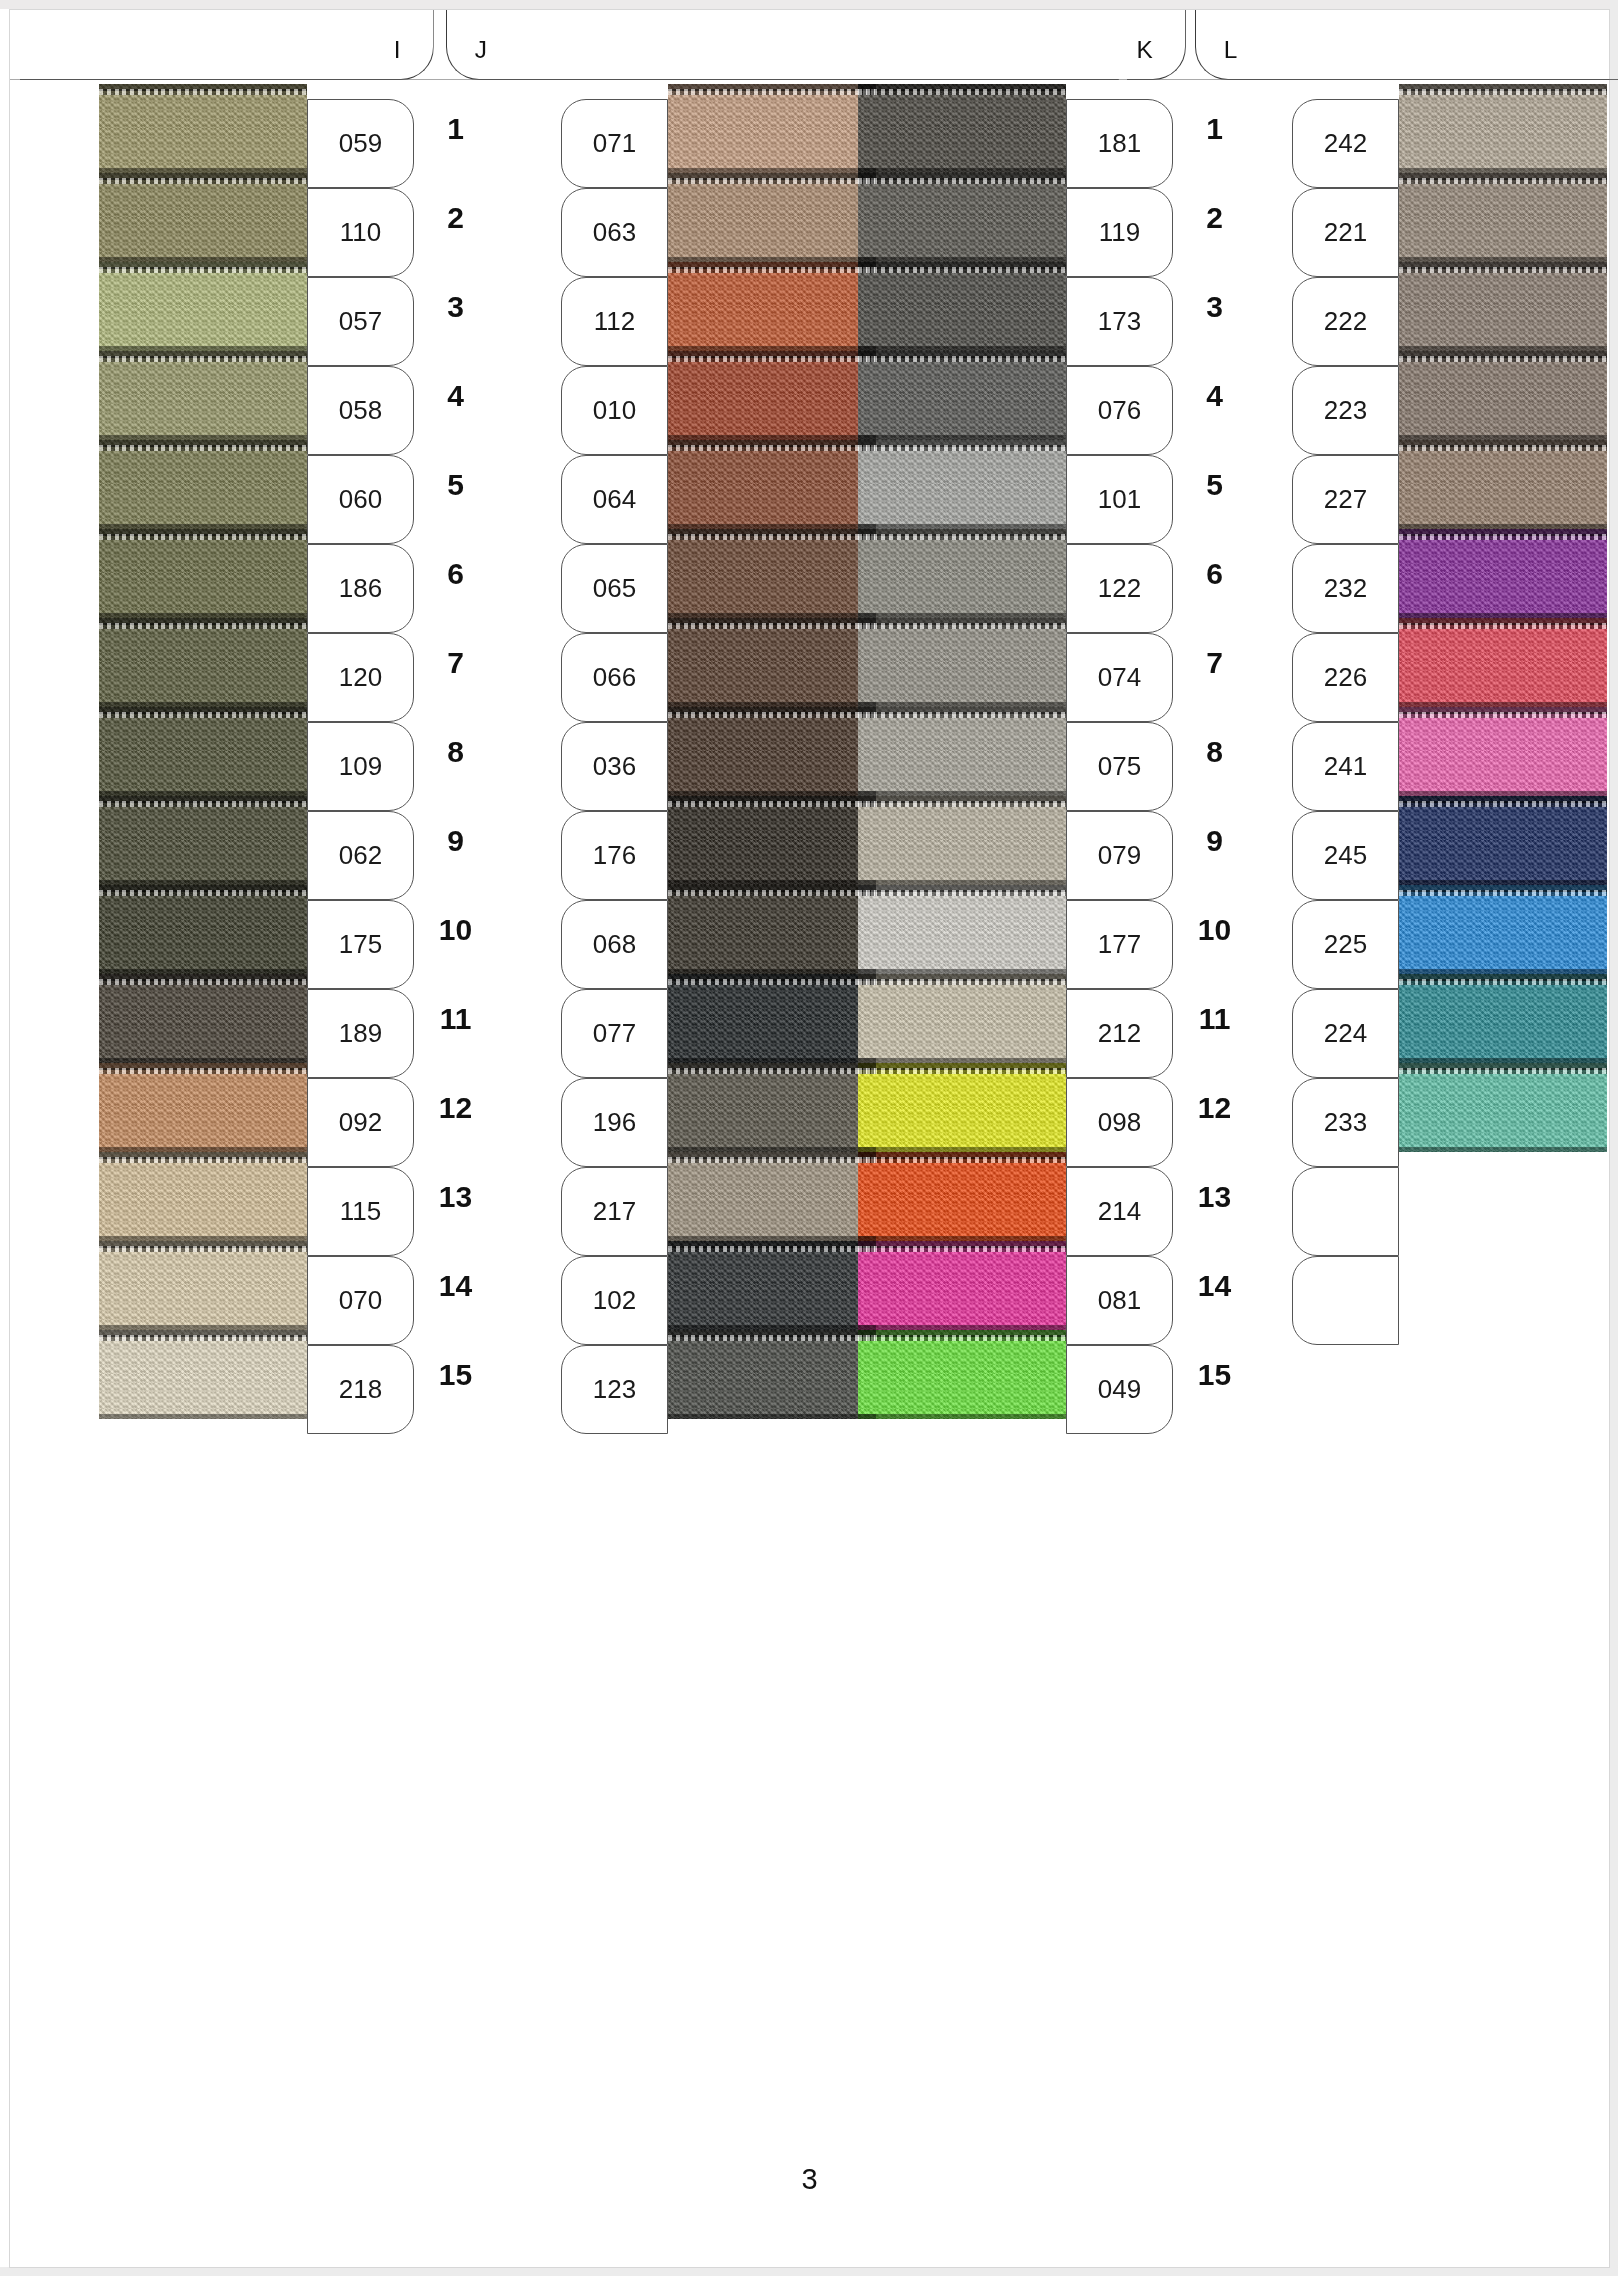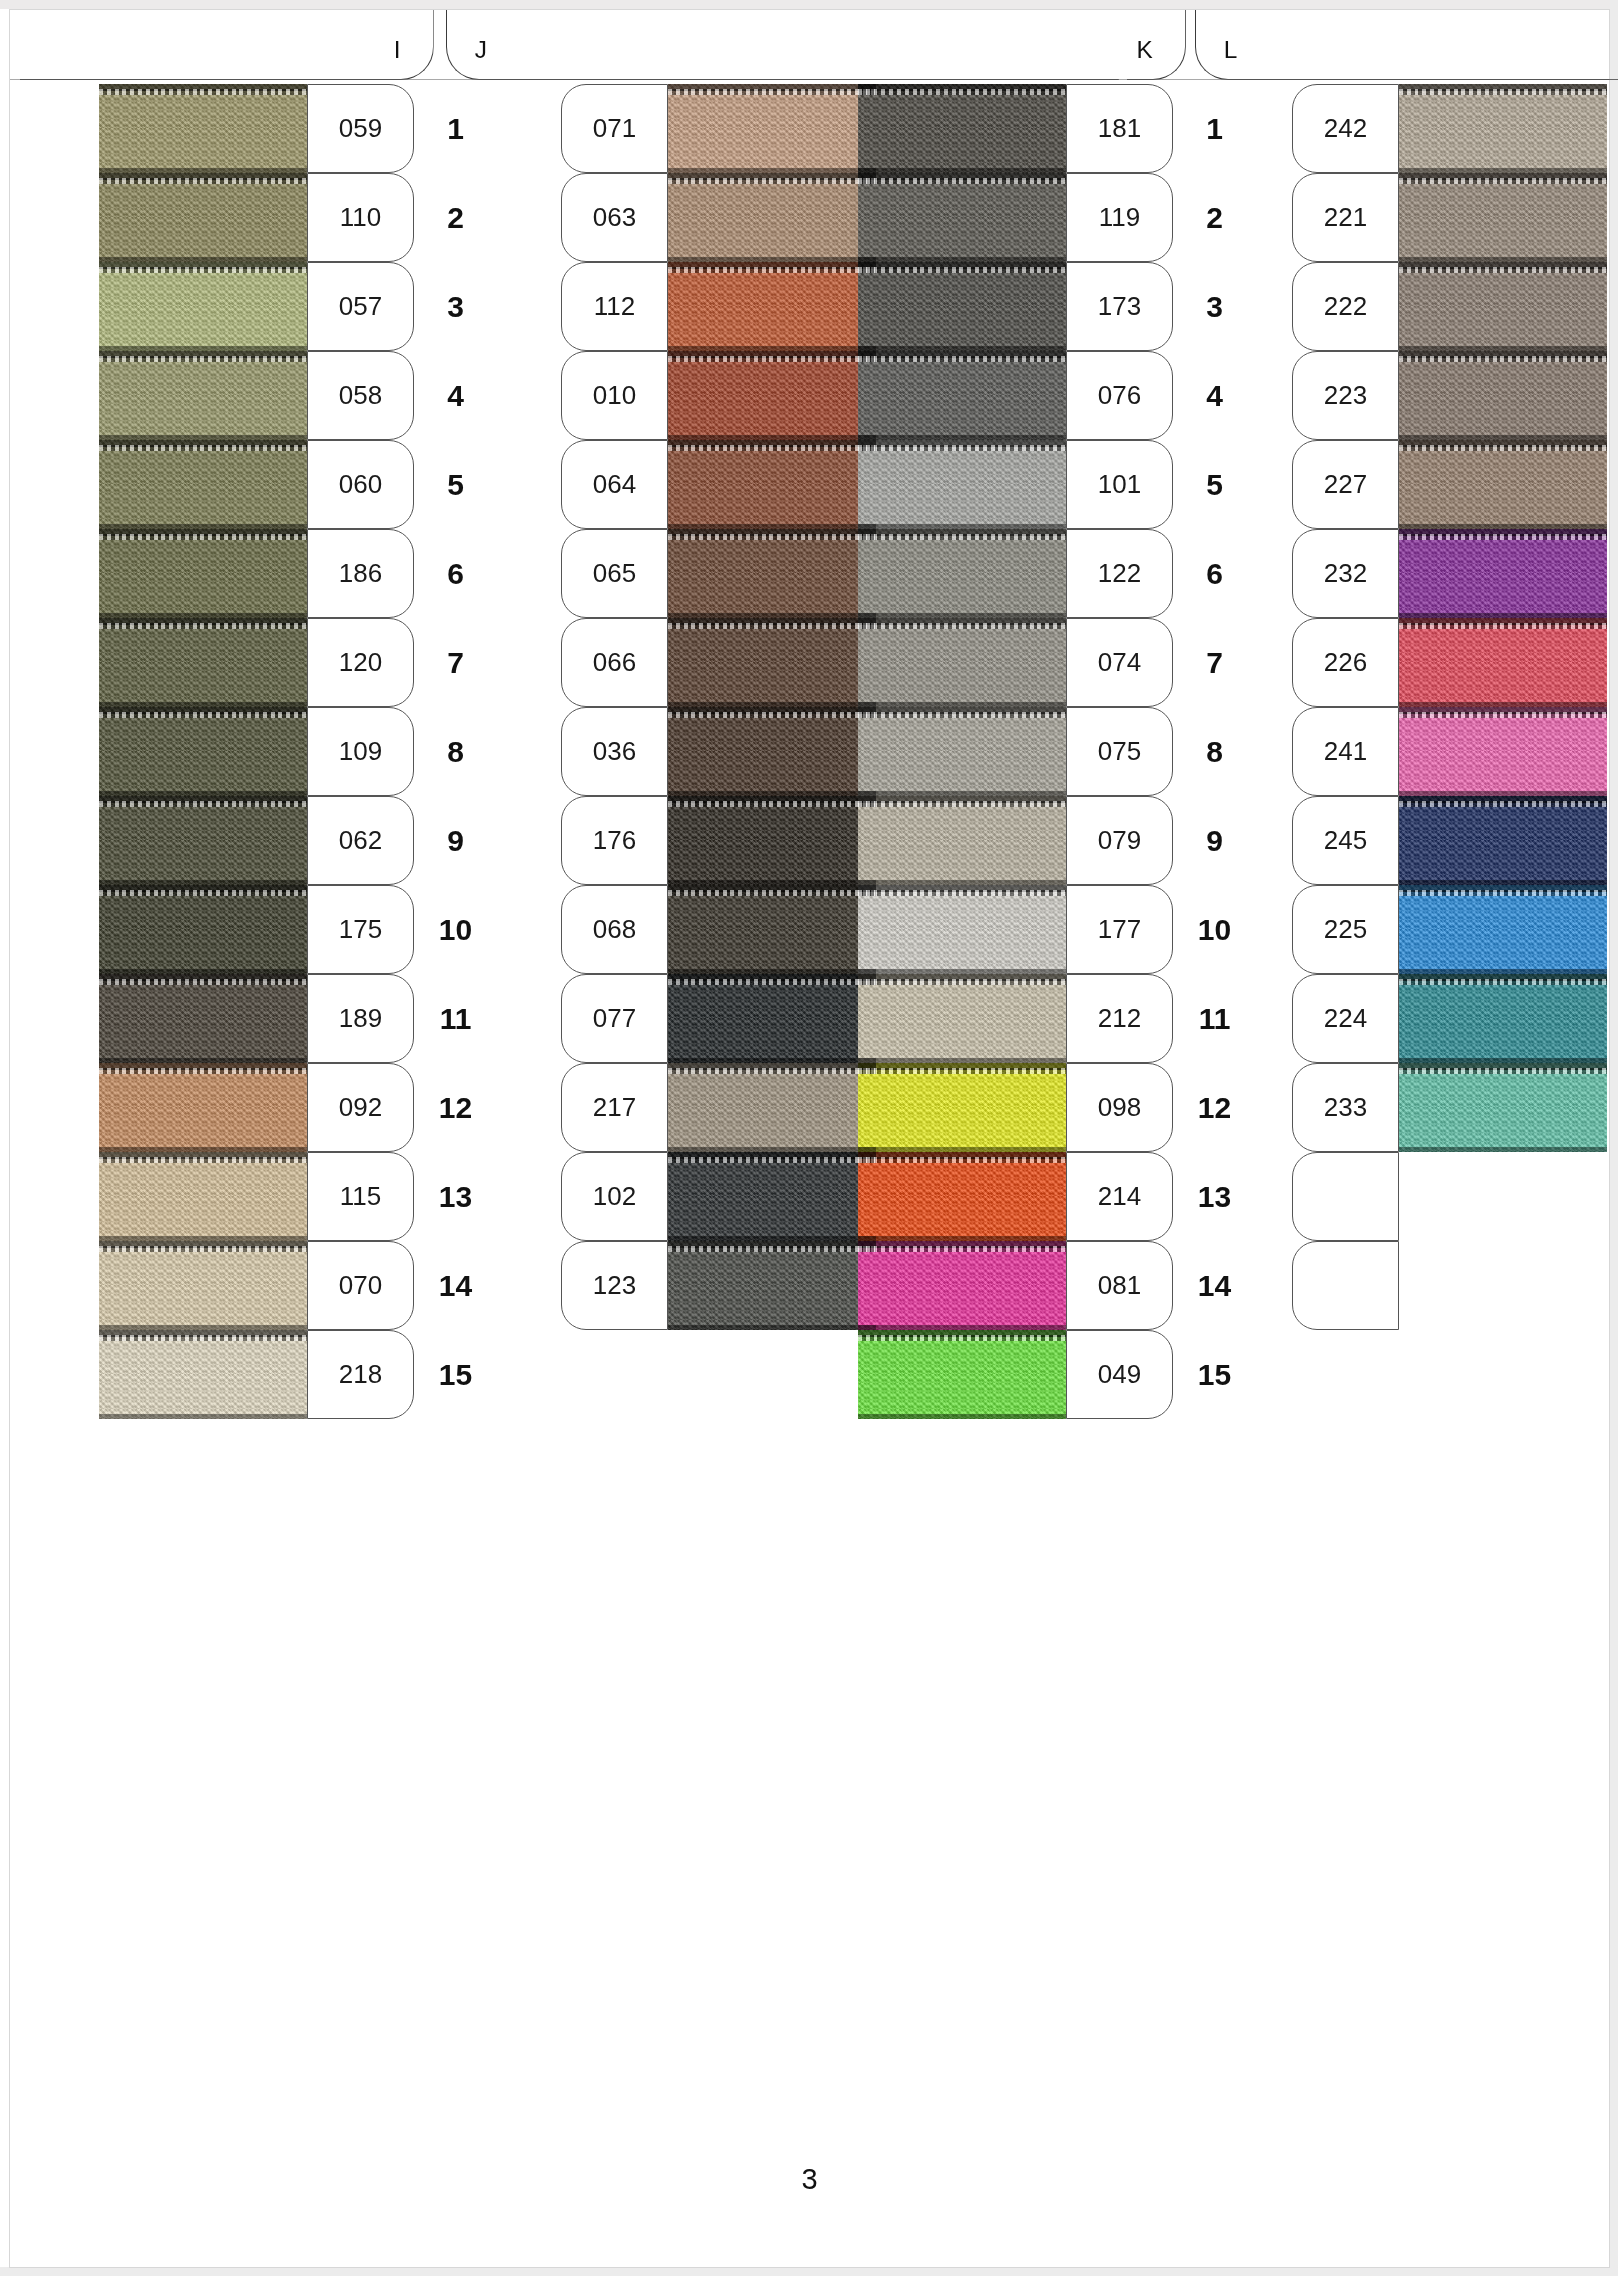--- a/index.html
+++ b/index.html
@@ -160,20 +160,21 @@
     z-index: 4;
     background-image: repeating-linear-gradient(90deg,
         rgba(255,255,255,0.55) 0 3.9px, rgba(0,0,0,0.45) 3.9px 7.8px);
   }
 
   
   .chip-wrap {
     flex: 0 0 107px;
     width: 107px;
     position: relative;
+    margin-top: 15px;
   }
   .chip {
     position: absolute;
     left: 0; top: 0;
     width: 107px;
     height: 89px;
     box-sizing: border-box;
     border: 1.3px solid #555;
     background: #ffffff;
     border-radius: 0 25px 25px 0;
@@ -546,20 +547,31 @@
               <div class="swatch-edge-top"></div>
               <div class="swatch-teeth"></div>
               <div class="swatch-edge-bot"></div>
             </div>
             <div class="chip-wrap">
               <div class="chip chip-left">077</div>
             </div>
           </div>
           <div class="row rtl">
             <div class="swatch">
+              <div class="swatch-tex" style="background: rgb(92, 88, 76);"></div>
+              <div class="swatch-edge-top"></div>
+              <div class="swatch-teeth"></div>
+              <div class="swatch-edge-bot"></div>
+            </div>
+            <div class="chip-wrap">
+              <div class="chip chip-left">196</div>
+            </div>
+          </div>
+          <div class="row rtl">
+            <div class="swatch">
               <div class="swatch-tex" style="background: rgb(163, 151, 132);"></div>
               <div class="swatch-edge-top"></div>
               <div class="swatch-teeth"></div>
               <div class="swatch-edge-bot"></div>
             </div>
             <div class="chip-wrap">
               <div class="chip chip-left">217</div>
             </div>
           </div>
           <div class="row rtl">

